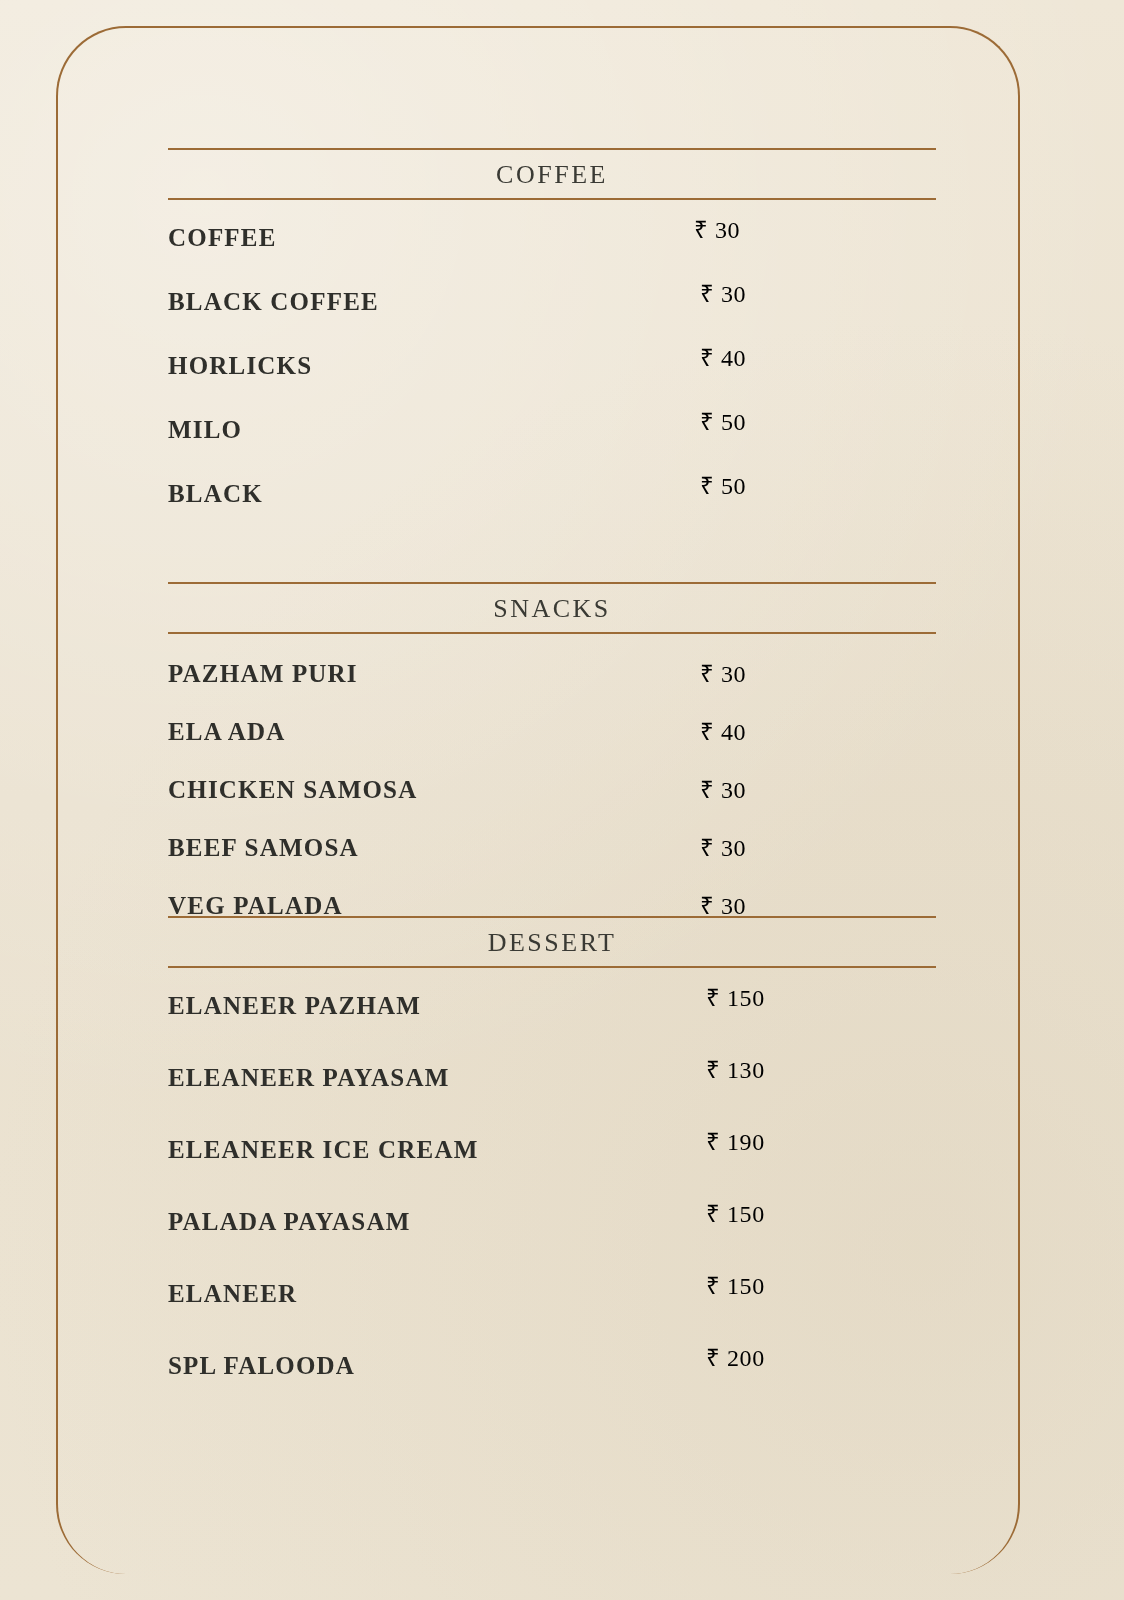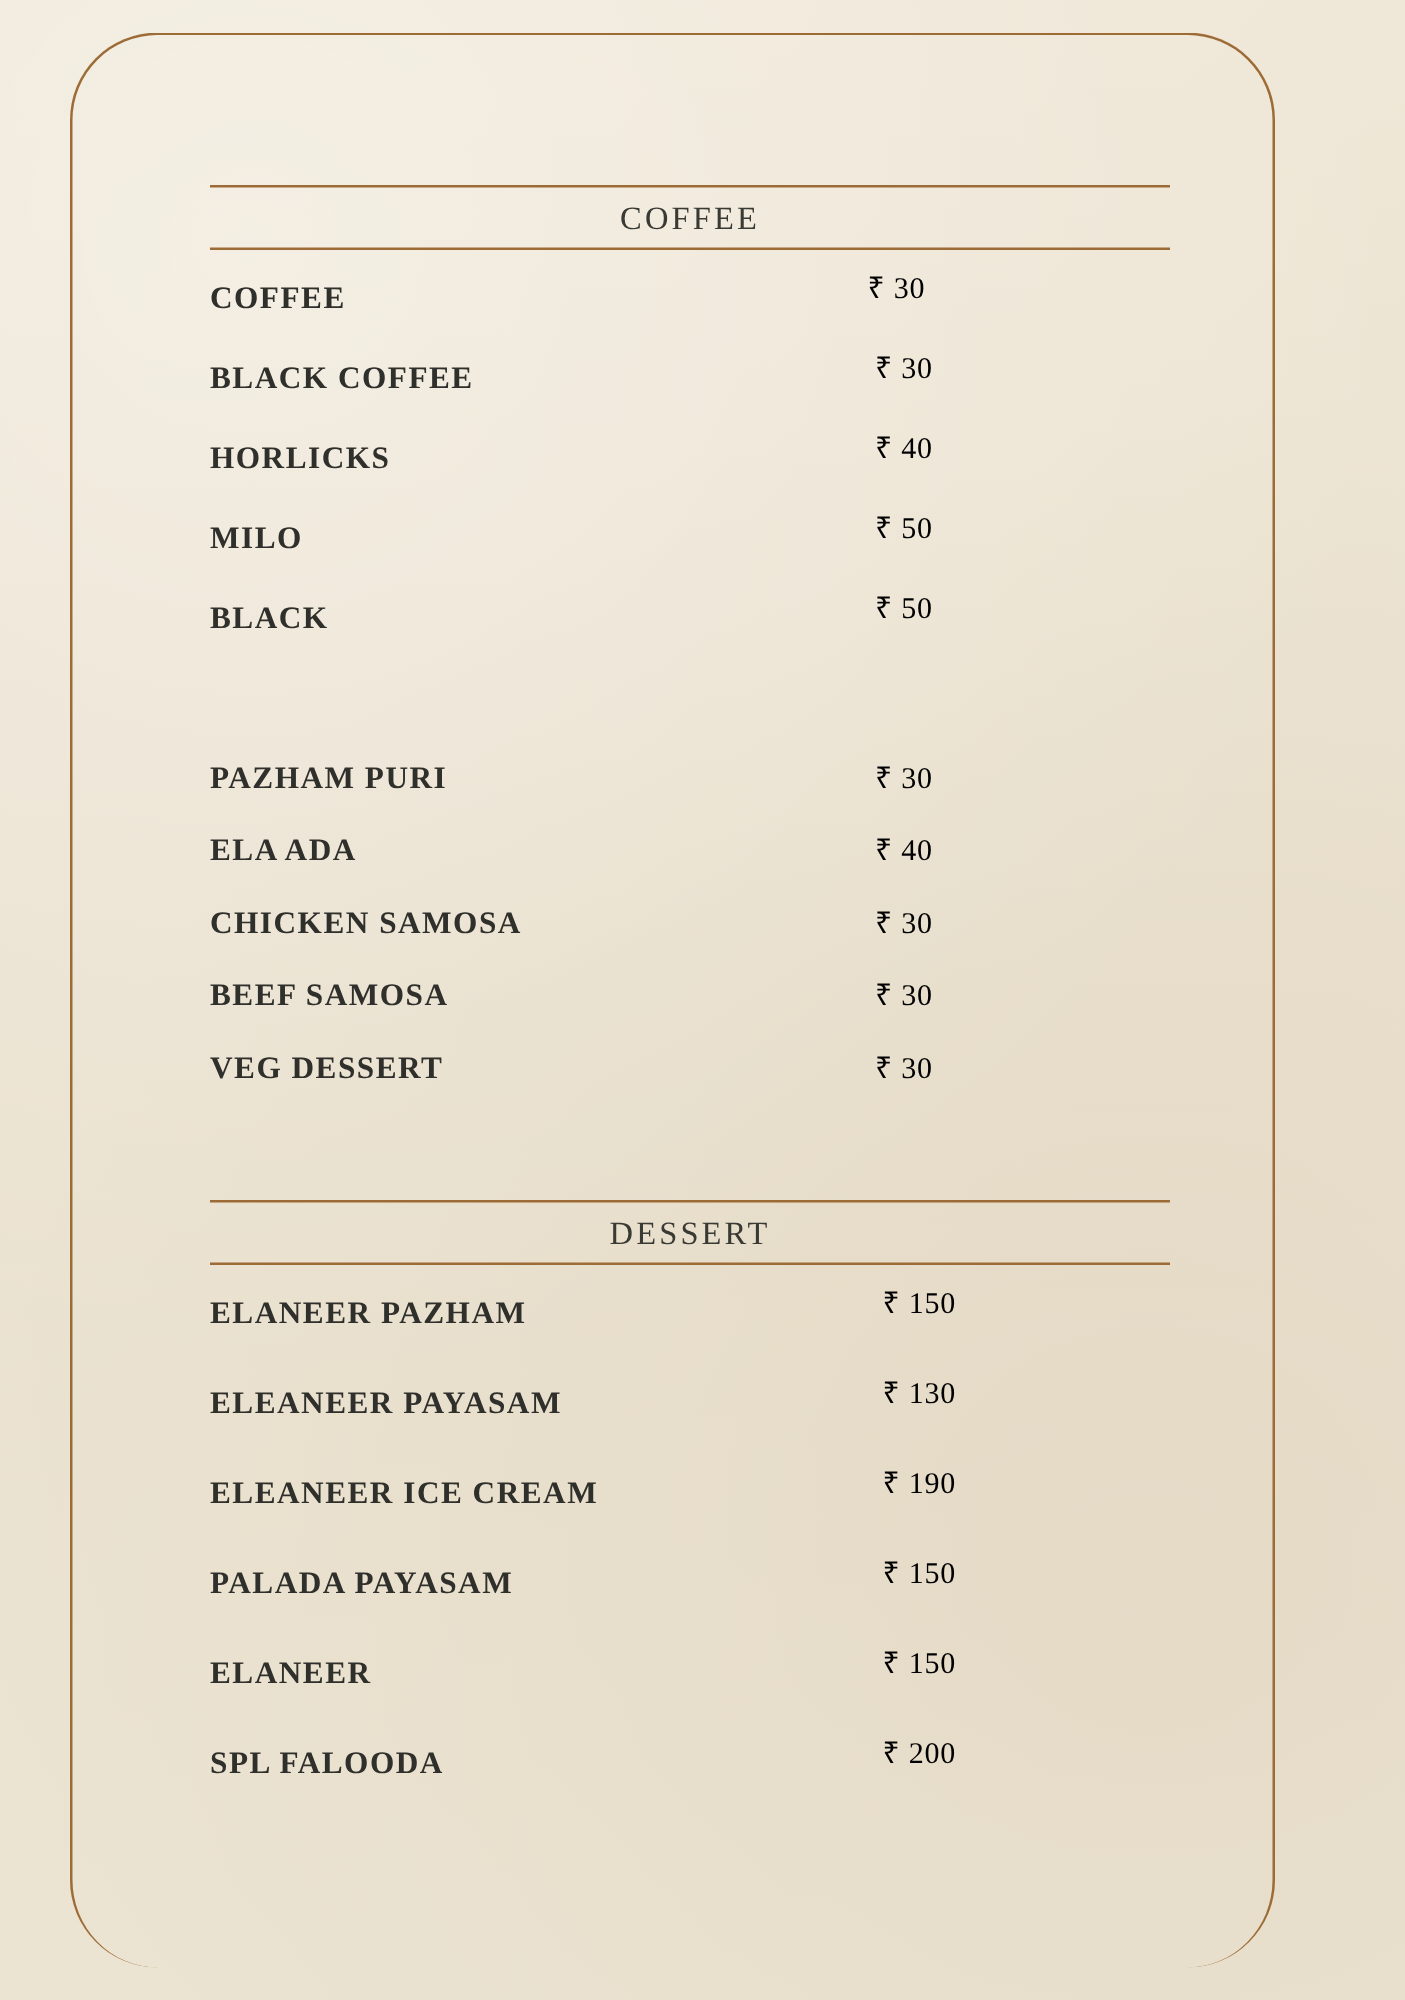--- a/index.html
+++ b/index.html
@@ -99,21 +99,21 @@
   #section-coffee .item-price { transform: translateY(-4px); margin-right: 126px; }
   #section-coffee .item:nth-child(1) .item-price { margin-right: 132px; }
 
   
   #section-snacks { top: 582px; }
   #section-snacks .items { margin-top: 22px; }
   #section-snacks .item { height: 58px; }
   #section-snacks .item-price { margin-right: 126px; }
 
   
-  #section-dessert { top: 960px; }
+  #section-dessert { top: 916px; }
   #section-dessert .items { margin-top: 16px; }
   #section-dessert .item { height: 72px; }
   #section-dessert .item-name { transform: translateY(4px); }
   #section-dessert .item-price { transform: translateY(-4px); margin-right: 120px; }
 </style>
 </head>
 <body>
 
 <div class="paper-texture"></div>
 
@@ -145,39 +145,44 @@
         <span class="item-price">₹ 50</span>
       </div>
       <div class="item">
         <span class="item-name">BLACK</span>
         <span class="item-price">₹ 50</span>
       </div>
     </div>
   </div>
 
   <div class="section" id="section-snacks">
+    <div class="section-header">
+      <div class="rule"></div>
+      <div class="section-title">SNACKS</div>
+      <div class="rule"></div>
+    </div>
     <div class="items">
       <div class="item">
         <span class="item-name">PAZHAM PURI</span>
         <span class="item-price">₹ 30</span>
       </div>
       <div class="item">
         <span class="item-name">ELA ADA</span>
         <span class="item-price">₹ 40</span>
       </div>
       <div class="item">
         <span class="item-name">CHICKEN SAMOSA</span>
         <span class="item-price">₹ 30</span>
       </div>
       <div class="item">
         <span class="item-name">BEEF SAMOSA</span>
         <span class="item-price">₹ 30</span>
       </div>
       <div class="item">
-        <span class="item-name">VEG DESSERT</span>
+        <span class="item-name">VEG PALADA</span>
         <span class="item-price">₹ 30</span>
       </div>
     </div>
   </div>
 
   <div class="section" id="section-dessert">
     <div class="section-header">
       <div class="rule"></div>
       <div class="section-title">DESSERT</div>
       <div class="rule"></div>

